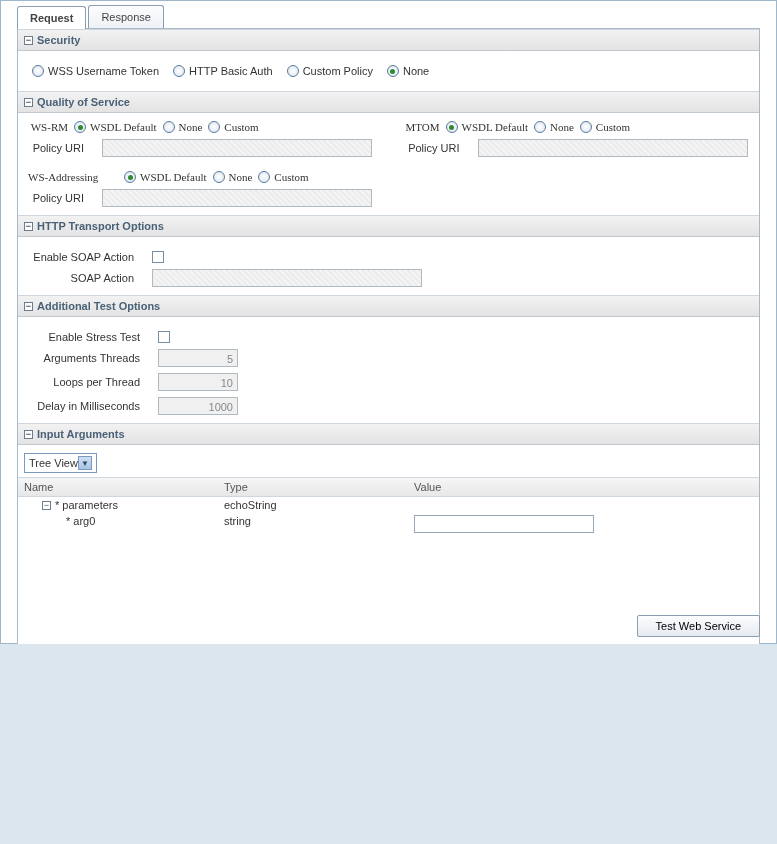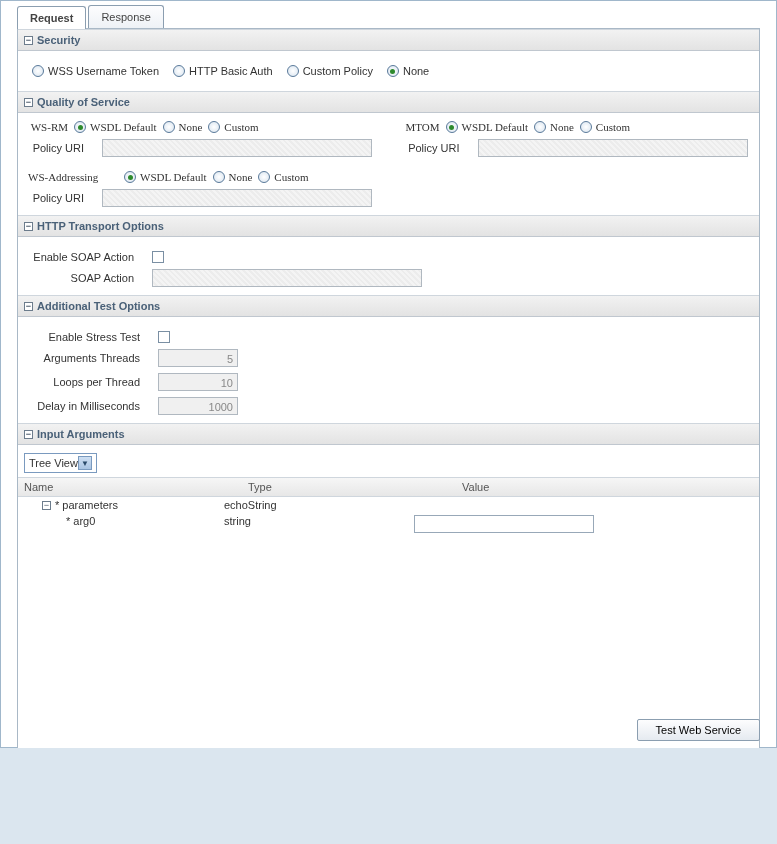--- a/index.html
+++ b/index.html
@@ -1,17 +1,17 @@
 <!DOCTYPE html>
 <html><head>
 <meta charset="utf-8">
 <style>
 * { box-sizing: border-box; margin: 0; padding: 0; }
 body { font-family: Tahoma, Arial, sans-serif; font-size: 11px; color: #333; background: #dbe6ef; }
-.page { width: 777px; height: 748px; background: #fff; border: 1px solid #a0b7cb; position: relative; }
+.page { width: 777px; height: 644px; background: #fff; border: 1px solid #a0b7cb; position: relative; }
 .tabs { display: flex; padding: 4px 16px 0 16px; }
 .tab { padding: 5px 12px; border: 1px solid #8b9eb0; border-bottom: none; background: linear-gradient(#fdfdfe,#eef2f6); cursor: pointer; border-radius: 3px 3px 0 0; margin-right: 2px; color: #444; }
 .tab.active { font-weight: bold; background: #fff; position: relative; top: 1px; }
 .tabs-bottom { padding: 0 8px; border-top: 1px solid #a9b8c6; display:flex; }
 .tabs-bottom .tab { border: 1px solid #8b9eb0; border-top:none; border-radius:0 0 3px 3px; }
 .tabs-bottom .tab.active { top:-1px; }
 .content { border: 1px solid #a9b8c6; margin: 0 16px; background: #fff; }
 .section-hdr { background: linear-gradient(#f2f2f2,#e3e3e3); border-top:1px solid #cfd6dd; border-bottom:1px solid #c0c7cf; padding: 4px 6px; font-weight: bold; color: #4a6178; display:flex; align-items:center; gap:4px; }
 .section-body { padding: 8px 10px; }
 .radio-row { display:flex; align-items:center; gap:6px;font-family:Liberation Serif, serif; }
@@ -188,21 +188,21 @@
     <div class="section-hdr">
       <span class="collapse-icon">−</span>
       <span>Input Arguments</span>
     </div>
     <div class="section-body" style="padding:8px 6px 0 6px;">
       <div class="select-box">
         <span>Tree View</span>
         <span class="select-arrow">▼</span>
       </div>
     </div>
-    <div class="grid-hdr" style="margin-top:4px;gap:24px;">
+    <div class="grid-hdr" style="margin-top:4px;">
       <div class="col-name">Name</div>
       <div class="col-type">Type</div>
       <div class="col-value">Value</div>
     </div>
     <div class="grid-body">
       <div class="grid-row">
         <div class="col-name indent1">
           <span class="collapse-icon">−</span>
           <span>* parameters</span>
         </div>

